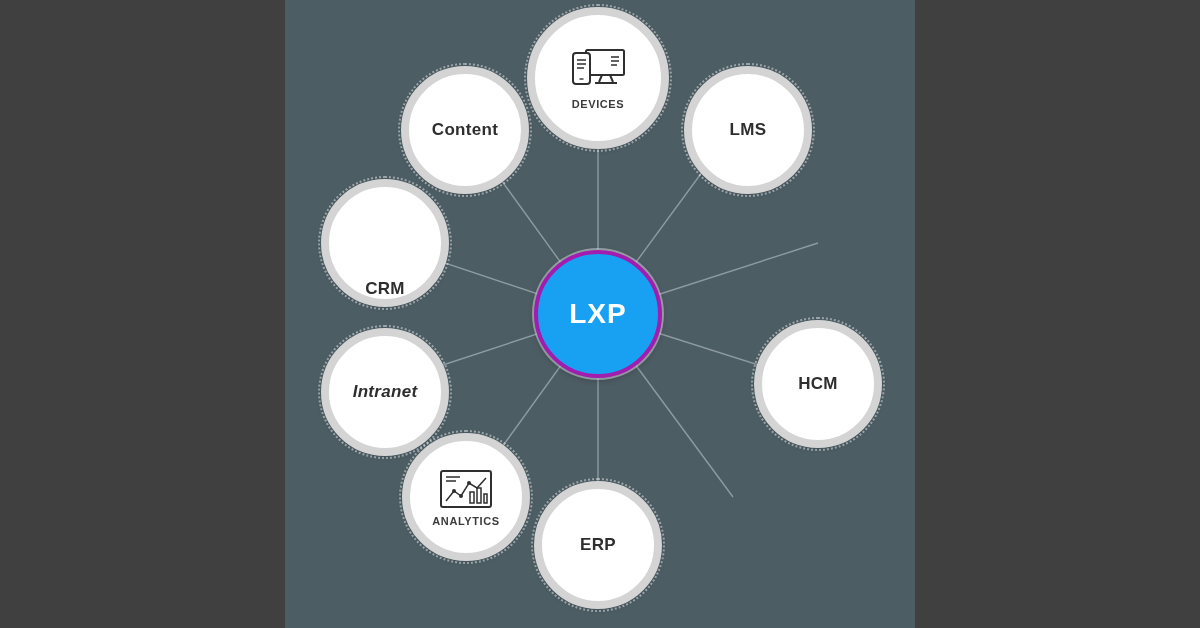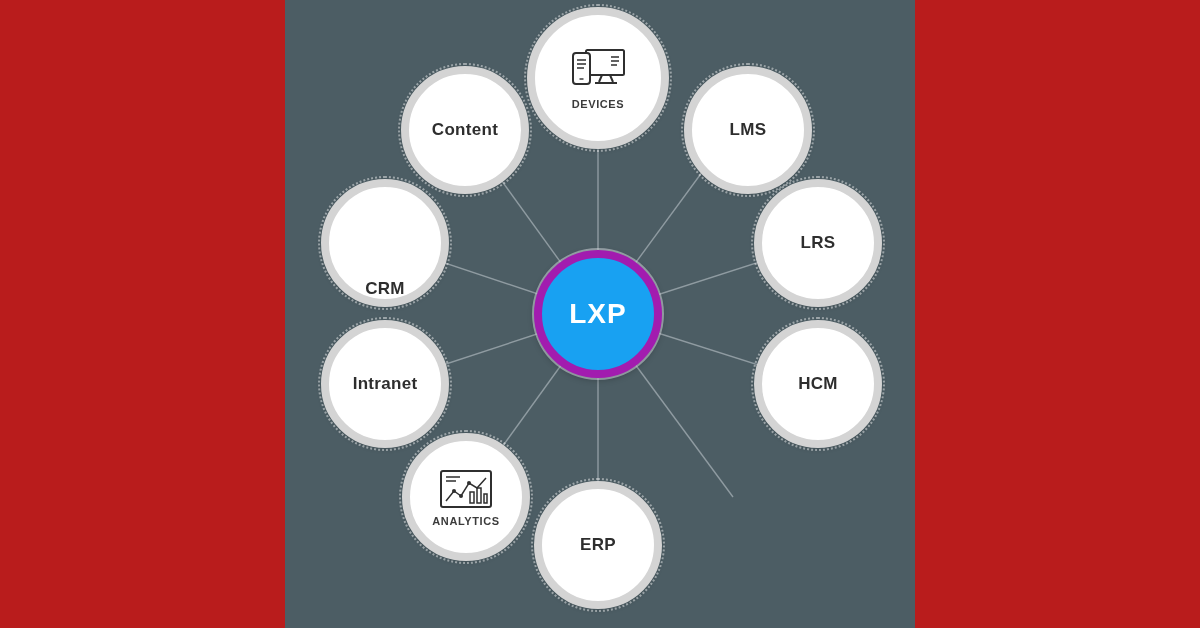--- a/index.html
+++ b/index.html
@@ -1,19 +1,19 @@
 <!DOCTYPE html>
 <html><head>
 <meta charset="utf-8">
 <style>
   html,body { margin:0; padding:0; }
   .canvas {
     position: relative;
     width: 1200px; height: 628px;
-    background: #b91c1c;
+    background: #404040;
     font-family: "Liberation Sans", sans-serif;
     overflow: hidden;
   }
   .backdrop {
     position: absolute;
     left: 285px; top: 0;
     width: 630px; height: 628px;
     background: #4c5d64;
   }
   .lines { position: absolute; left:0; top:0; }
@@ -46,34 +46,34 @@
     margin-top: 5px;
   }
   .node .icon { line-height: 0; }
 
   
   .node-devices   { width:142px; height:142px; left:527px; top:7px;   }
   .node-content   { width:128px; height:128px; left:401px; top:66px;  }
   .node-lms       { width:128px; height:128px; left:684px; top:66px;  }
   .node-crm       { width:128px; height:128px; left:321px; top:179px;justify-content:flex-end; }
   .node-lrs       { width:128px; height:128px; left:754px; top:179px; }
-  .node-intranet  { width:128px; height:128px; left:321px; top:320px; }
+  .node-intranet  { width:128px; height:128px; left:321px; top:328px;font-style:italic; }
   .node-hcm       { width:128px; height:128px; left:754px; top:320px; }
   .node-analytics { width:128px; height:128px; left:402px; top:433px; }
   .node-ai        { width:128px; height:128px; left:669px; top:433px; }
   .node-erp       { width:128px; height:128px; left:534px; top:481px; }
 
   .center-node {
     position: absolute;
     box-sizing: border-box;
     width: 128px; height: 128px;
     left: 534px; top: 250px;
     border-radius: 50%;
     background: #18a1f2;
-    border: 8px solid #a21caf;
+    border: 4px solid #a21caf;
     box-shadow: 0 0 0 2px rgba(205,212,216,0.55), 0 2px 6px rgba(0,0,0,0.25);
     display: flex;
     align-items: center;
     justify-content: center;
   }
   .center-node .center-label {
     color: #ffffff;
     font-weight: 700;
     font-size: 28px;
     letter-spacing: 1px;
@@ -124,23 +124,20 @@
   </div>
 
   <div class="node node-lms">
     <span class="label">LMS</span>
   </div>
 
   <div class="node node-crm">
     <span class="label">CRM</span>
   </div>
 
-  <div class="node node-lrs">
-    <span class="label">LRS</span>
-  </div>
 
   <div class="node node-intranet">
     <span class="label">Intranet</span>
   </div>
 
   <div class="node node-hcm">
     <span class="label">HCM</span>
   </div>
 
   <div class="node node-analytics">

